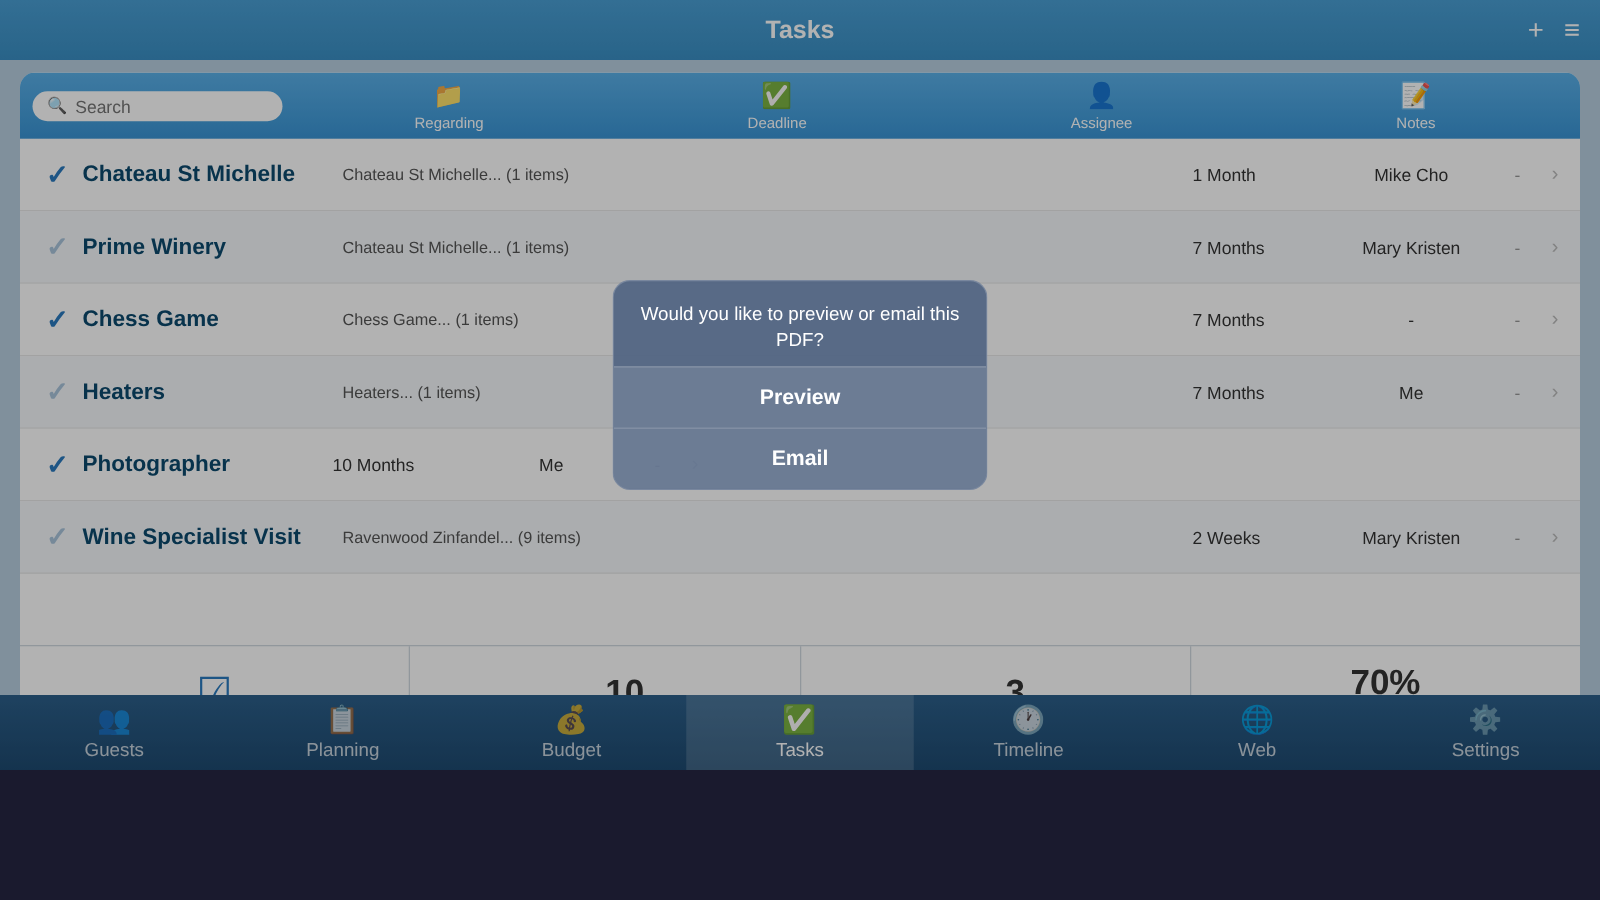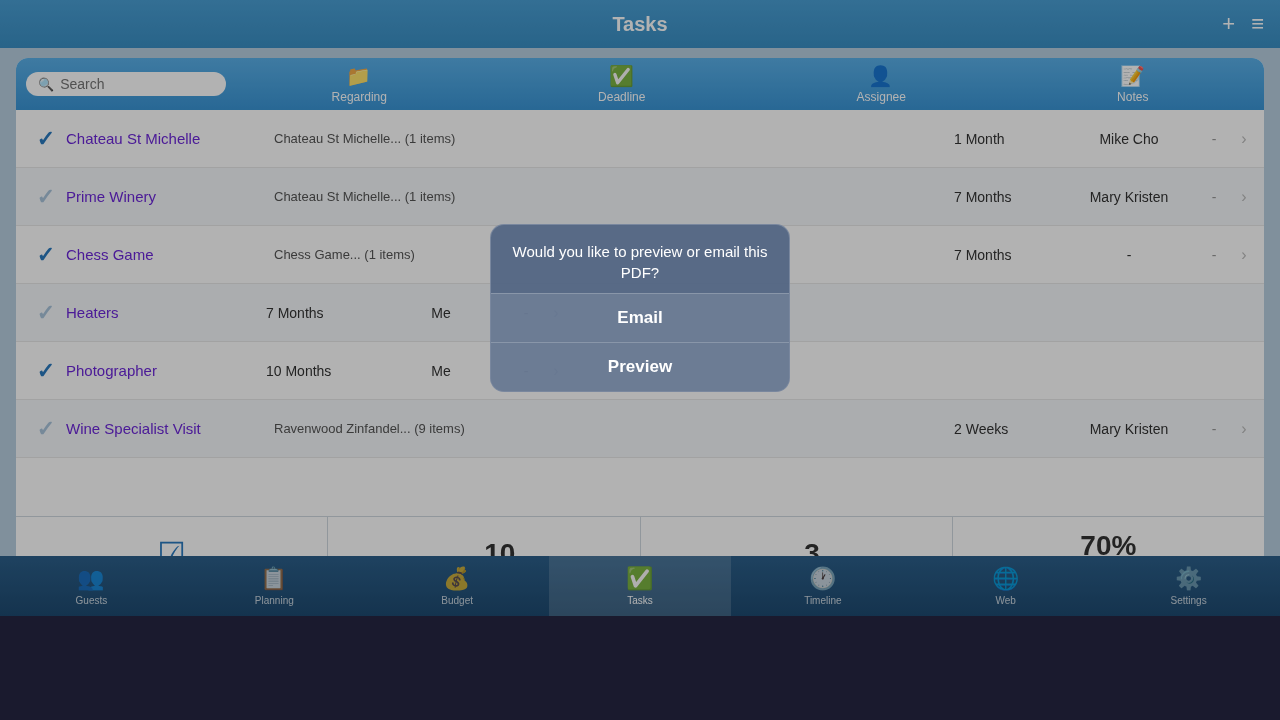--- a/index.html
+++ b/index.html
@@ -172,23 +172,23 @@
       color: #2a7abf;
       font-weight: bold;
     }
     .check-light {
       color: #aac4dc;
       font-weight: bold;
     }
     .task-name {
       width: 200px;
       flex-shrink: 0;
-      font-size: 15px;
-      color: #6d28d9;
-      font-weight: 400;
+      font-size: 18px;
+      color: #0c4a6e;
+      font-weight: 700;
     }
     .task-regarding {
       flex: 1;
       font-size: 13px;
       color: #555;
       padding: 0 8px;
     }
     .task-deadline {
       width: 110px;
       flex-shrink: 0;
@@ -312,21 +312,21 @@
       background: rgba(255,255,255,0.15);
     }
     .nav-icon {
       font-size: 22px;
       color: rgba(255,255,255,0.75);
     }
     .nav-item.active .nav-icon {
       color: white;
     }
     .nav-label {
-      font-size: 10px;
+      font-size: 15px;
       color: rgba(255,255,255,0.75);
       font-weight: 500;
     }
     .nav-item.active .nav-label {
       color: white;
     }
 
     
     .modal-overlay {
       position: absolute;
@@ -439,20 +439,21 @@
     <div class="task-deadline">7 Months</div>
     <div class="task-assignee">-</div>
     <div class="task-notes">-</div>
     <div class="task-arrow">›</div>
   </div>
           <div class="task-row alt">
     <div class="task-check">
       <span class="check-light">✓</span>
     </div>
     <div class="task-name">Heaters</div>
+    <div class="task-regarding">Heaters... (1 items)</div>
     <div class="task-deadline">7 Months</div>
     <div class="task-assignee">Me</div>
     <div class="task-notes">-</div>
     <div class="task-arrow">›</div>
   </div>
           <div class="task-row">
     <div class="task-check">
       <span class="check-filled">✓</span>
     </div>
     <div class="task-name">Photographer</div>
@@ -530,18 +531,18 @@
     <span class="nav-icon">⚙️</span>
     <span class="nav-label">Settings</span>
   </div>
     </div>
 
   <div class="modal-overlay">
     <div class="modal-box">
       <div class="modal-header">
         <span>Would you like to preview or email this PDF?</span>
       </div>
+      <button class="modal-btn">Preview</button>
       <button class="modal-btn">Email</button>
-      <button class="modal-btn">Preview</button>
     </div>
   </div>
 
 </div>
 
 </body></html>

